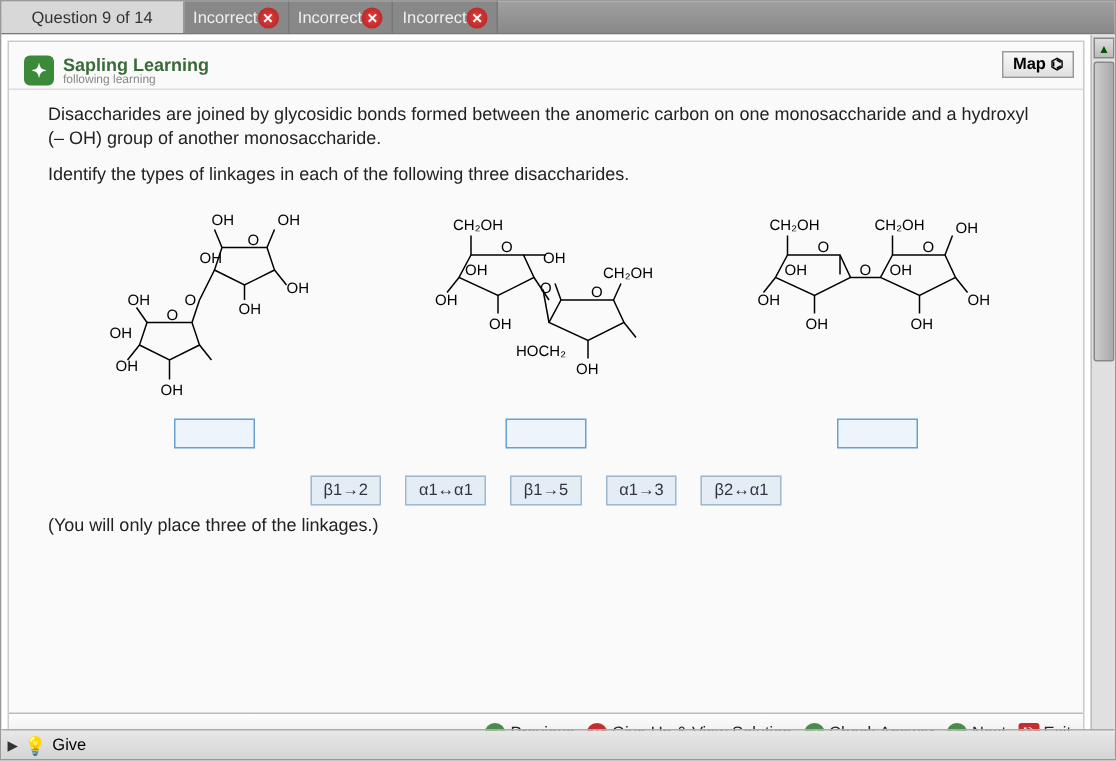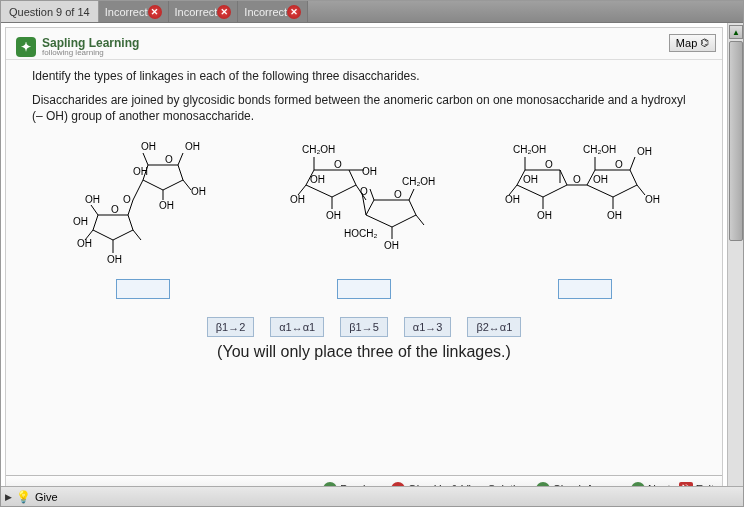--- a/index.html
+++ b/index.html
@@ -1,44 +1,44 @@
 <!DOCTYPE html>
 <html><head>
   <meta charset="utf-8">
   <style>
     * { margin: 0; padding: 0; box-sizing: border-box; font-family: Arial, sans-serif; }
     body { background: #e8e8e8; width: 744px; height: 507px; overflow: hidden; position: relative; }
     .outer-frame { border: 1px solid #999; width: 744px; height: 507px; position: relative; display: flex; flex-direction: column; }
     .top-bar { background: linear-gradient(#a0a0a0, #888); height: 22px; display: flex; align-items: center; font-size: 11px; color: #333; border-bottom: 1px solid #777; }
-    .question-tab { background: #d8d8d8; padding: 3px 8px; border-right: 1px solid #999; height: 100%; display: flex; align-items: center; }
+    .question-tab { background: #d8d8d8; padding: 3px 20px; border-right: 1px solid #999; height: 100%; display: flex; align-items: center; }
     .incorrect-tab { background: #888; color: #eee; padding: 3px 6px; height: 100%; display: flex; align-items: center; gap: 0; border-right: 1px solid #777; }
     .x-icon { background: radial-gradient(#e04040, #b02020); color: #fff; width: 14px; height: 14px; border-radius: 50%; display: flex; align-items: center; justify-content: center; font-size: 9px; font-weight: bold; }
     .main-area { flex: 1; display: flex; background: #fff; overflow: hidden; position: relative; }
     .content-pane { flex: 1; background: #fafafa; border: 1px solid #ccc; margin: 4px; position: relative; overflow: hidden; }
     .scrollbar { width: 16px; background: #e0e0e0; border-left: 1px solid #bbb; position: relative; }
     .scroll-thumb { position: absolute; top: 18px; width: 14px; left: 1px; height: 200px; background: linear-gradient(90deg, #ccc, #aaa); border: 1px solid #888; border-radius: 2px; }
     .scroll-arrow { width: 14px; height: 14px; background: linear-gradient(#ddd,#bbb); border: 1px solid #888; position: absolute; left: 1px; display: flex; align-items: center; justify-content: center; font-size: 8px; color: #050; }
     .scroll-arrow.up { top: 2px; }
     .scroll-arrow.down { bottom: 2px; }
-    .map-btn { position: absolute; top: 6px; right: 6px; background: linear-gradient(#f8f8f8,#e0e0e0); border: 1px solid #999; padding: 2px 6px; font-size: 11px; display: flex; align-items: flex-start; gap: 3px; cursor: pointer; }
+    .map-btn { position: absolute; top: 6px; right: 6px; background: linear-gradient(#f8f8f8,#e0e0e0); border: 1px solid #999; padding: 2px 6px; font-size: 11px; display: flex; align-items: flex-start; gap: 3px; cursor: pointer; font-weight: bold; }
     .brand-row { display: flex; align-items: center; gap: 6px; padding: 8px 10px 2px; border-bottom: 1px solid #ddd; }
     .brand-logo { width: 20px; height: 20px; background: #3a8a3a; border-radius: 4px; display: flex; align-items: center; justify-content: center; color: #fff; font-weight: bold; font-size: 12px; }
     .brand-text { color: #3a6a3a; font-size: 12px; font-weight: bold; }
     .brand-sub { font-size: 8px; color: #888; margin-top: -2px; }
     .question-body { padding: 8px 26px; font-size: 12px; color: #222; }
     .question-text { margin-bottom: 8px; line-height: 1.35; }
     .diagrams-row { display: flex; justify-content: space-around; align-items: flex-end; margin: 10px 0 14px; height: 130px; font-size: 10px; color: #000; }
     .diagram { position: relative; width: 160px; height: 130px; }
     .diagram svg { width: 100%; height: 100%; }
     .diagram text { font-size: 10px; fill: #000; }
     .drop-row { display: flex; justify-content: space-around; margin-bottom: 18px; }
     .drop-slot { width: 54px; height: 20px; border: 1px solid #6aa0d0; background: #eef4fb; }
     .tiles-row { display: flex; justify-content: center; gap: 16px; margin-bottom: 6px; }
     .tile { background: #e4ecf4; border: 1px solid #a0b8d0; padding: 3px 8px; font-size: 11px; color: #334; cursor: move; }
-    .tiles-note { text-align: center; font-size: 16px; color: #222; margin-bottom: 10px; }
+    .tiles-note { font-size: 12px; color: #222; margin-bottom: 10px; }
     .bottom-toolbar { position: absolute; bottom: 0; left: 0; right: 0; height: 26px; background: linear-gradient(#fdfdfd, #e4e4e4); border-top: 1px solid #bbb; display: flex; align-items: center; justify-content: flex-end; gap: 8px; padding: 0 8px; font-size: 11px; }
     .tb-btn { display: flex; align-items: center; gap: 3px; cursor: pointer; color: #222; }
     .tb-icon { width: 14px; height: 14px; border-radius: 50%; display: flex; align-items: center; justify-content: center; font-size: 9px; color: #fff; }
     .ic-prev { background: #4a8a4a; }
     .ic-giveup { background: #c03030; }
     .ic-check { background: #4a8a4a; }
     .ic-next { background: #4a8a4a; }
     .ic-exit { background: #c03030; }
     .hint-bar { position: absolute; bottom: 0; left: 0; height: 20px; background: linear-gradient(#e8e8e8,#d4d4d4); border-top: 1px solid #aaa; width: 100%; display: flex; align-items: center; font-size: 11px; padding-left: 4px; gap: 4px; z-index: 5; }
     .hint-indicator { font-size: 9px; color: #333; }
@@ -77,22 +77,22 @@
         <div class="brand-logo">
             <span>✦</span>
           </div>
         <div>
           <div class="brand-text">Sapling Learning</div>
           <div class="brand-sub">following learning</div>
         </div>
       </div>
 
       <div class="question-body">
+        <div class="question-text">Disaccharides are joined by glycosidic bonds formed between the anomeric carbon on one monosaccharide and a hydroxyl (– OH) group of another monosaccharide.</div>
         <div class="question-text">Identify the types of linkages in each of the following three disaccharides.</div>
-        <div class="question-text">Disaccharides are joined by glycosidic bonds formed between the anomeric carbon on one monosaccharide and a hydroxyl (– OH) group of another monosaccharide.</div>
 
         <div class="diagrams-row">
 
           <div class="diagram">
             <svg viewBox="0 0 160 130">
               <g fill="none" stroke="#000" stroke-width="1">
                 <polygon points="85,30 115,30 120,45 100,55 80,45"></polygon>
                 <polygon points="35,80 65,80 70,95 50,105 30,95"></polygon>
                 <line x1="80" y1="45" x2="70" y2="65"></line>
                   <line x1="70" y1="65" x2="65" y2="80"></line>

